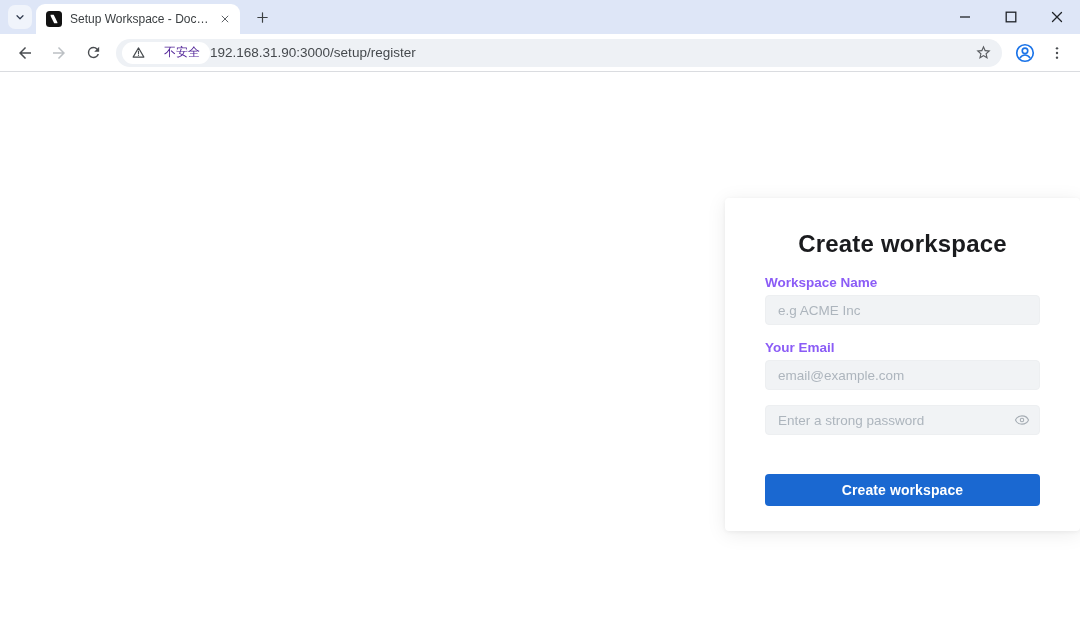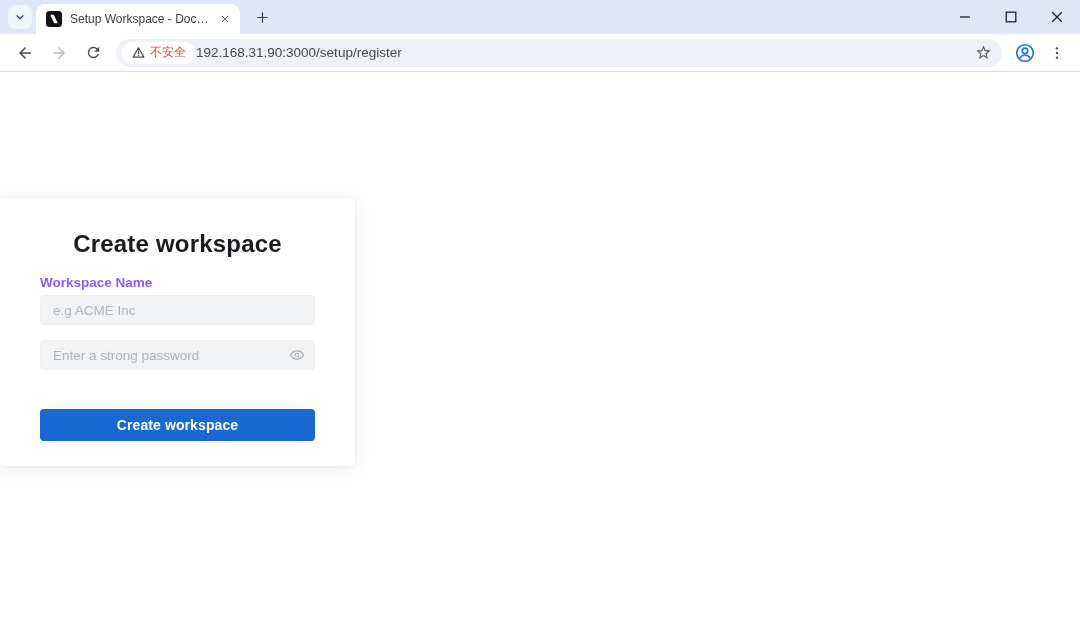--- a/index.html
+++ b/index.html
@@ -55,38 +55,38 @@
     width:30px; height:30px; border:none; background:transparent; cursor:pointer;
     display:flex; align-items:center; justify-content:center; margin:0 2px; padding:0;
     border-radius:50%;
   }
   .omnibox {
     flex:1; height:28px; background:#eef1f5; border-radius:14px;
     display:flex; align-items:center; padding:0 6px; margin:0 6px; cursor:text;
   }
   .security-chip {
     background:#fff; border-radius:12px; height:22px; display:flex;
-    align-items:center; gap:5px; padding:0 10px; font-size:12px; color:#ef4444;
+    align-items:center; gap:19px; padding:0 10px; font-size:12px; color:#4c1d95;
     cursor:pointer; flex:none;
   }
   .url { font-size:13.5px; color:#45494d; white-space:nowrap; }
   .star-btn {
     margin-left:auto; width:26px; height:26px; border:none; background:transparent;
     cursor:pointer; display:flex; align-items:center; justify-content:center;
     padding:0; flex:none;
   }
   .avatar-btn, .menu-btn {
     width:30px; height:30px; border:none; background:transparent; cursor:pointer;
     display:flex; align-items:center; justify-content:center; padding:0;
     margin-left:2px; border-radius:50%; flex:none;
   }
 
   
   .content {
-    flex:1; background:#fff; display:flex; justify-content:flex-start;
+    flex:1; background:#fff; display:flex; justify-content:flex-end;
     align-items:flex-start; overflow:hidden;
   }
   .card {
     width:355px; margin-top:126px; background:#fff; border-radius:4px;
     box-shadow:0 3px 20px rgba(0,0,0,.08), 0 1px 4px rgba(0,0,0,.05);
     padding:33px 40px 25px;
   }
   .card h1 {
     margin:0 0 18px; font-size:24px; font-weight:600; color:#1a1b1e;
     text-align:center; letter-spacing:.2px; line-height:26px;
@@ -226,20 +226,26 @@
       <h1>Create workspace</h1>
 
       <div class="field">
         <label>Workspace Name</label>
         <div class="input-wrap">
           <input type="text" placeholder="e.g ACME Inc" style="">
         </div>
       </div>
 
 
+      <div class="field">
+        <label>Your Email</label>
+        <div class="input-wrap">
+          <input type="email" placeholder="email@example.com" style="">
+        </div>
+      </div>
 
       <div class="field">
         <div class="input-wrap">
           <input type="password" class="has-icon" placeholder="Enter a strong password" style="">
           <button class="eye-btn">
             <svg width="16" height="16" viewBox="0 0 24 24">
                 <path d="M12 5.8c-4.4 0-8.2 2.6-9.8 6.2 1.6 3.6 5.4 6.2 9.8 6.2s8.2-2.6 9.8-6.2C20.2 8.4 16.4 5.8 12 5.8z" fill="none" stroke="#a6adb4" stroke-width="1.6"></path>
                 <circle cx="12" cy="12" r="2.6" fill="none" stroke="#a6adb4" stroke-width="1.6"></circle>
               </svg>
           </button>

